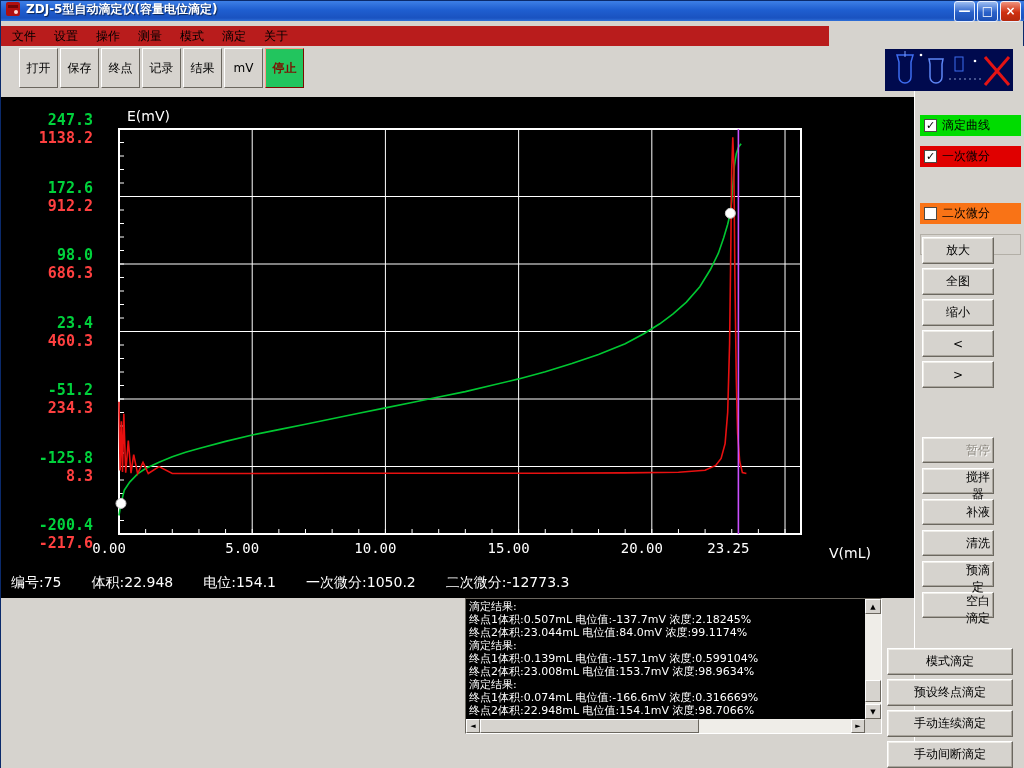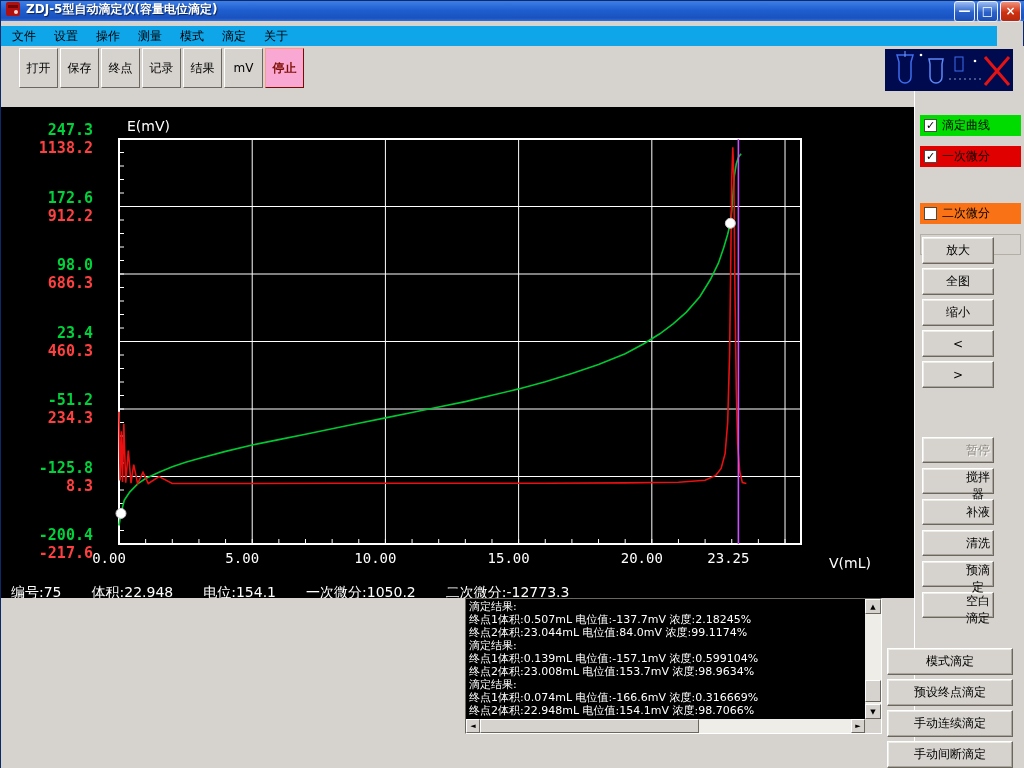--- a/index.html
+++ b/index.html
@@ -13,37 +13,37 @@
     display:flex; padding:0 4px; }
   #app-title { flex:1; color:#fff; font-weight:bold; font-size:12px; margin-left:5px;
     text-shadow:1px 1px 1px rgba(0,0,0,.6); white-space:nowrap; overflow:hidden; }
   .win-controls { display:flex; gap:2px; }
   .win-btn { width:21px; height:21px; border-radius:3px; border:1px solid #e8f0ff;
     color:#fff; font-size:12px; font-weight:bold; line-height:19px; text-align:center;
     background:linear-gradient(180deg,#9cbdf2,#2a61c9 55%,#1c4fb4); cursor:default; }
   .win-btn.close { background:linear-gradient(180deg,#f0927c,#cf3010 55%,#b52a0e); }
 
   
-  #menubar { position:absolute; left:0; top:25px; width:996px; height:20px;
-    background:#0ea5e9; display:flex; align-items:center; padding-left:2px; }
+  #menubar { position:absolute; left:0; top:25px; width:828px; height:20px;
+    background:#b91c1c; display:flex; align-items:center; padding-left:2px; }
   .menu-item { font-size:12px; color:#000; padding:2px 9px; cursor:default; }
 
   
   #toolbar { position:absolute; left:0; top:45px; width:1024px; height:45px; background:#d6d3ce; }
   #toolbar-buttons { position:absolute; left:18px; top:2px; display:flex; gap:2px; }
   .tb-btn { width:39px; height:40px; font-size:12px; color:#000; background:#d6d3ce;
     border:1px solid; border-color:#ffffff #6b675f #6b675f #ffffff; cursor:default;
     display:flex; align-items:center; justify-content:center;
     font-family:"DejaVu Sans","Liberation Sans",sans-serif; }
-  .tb-btn.tb-stop { background:#f9a8d4; color:#7d0d00; font-weight:bold;
+  .tb-btn.tb-stop { background:#22c55e; color:#7d0d00; font-weight:bold;
     border-color:#ff9a8a #7a0b00 #7a0b00 #ff9a8a; }
   .device-art { position:absolute; right:12px; top:3px; }
 
   
-  #chart-area { position:absolute; left:0; top:106px; width:913px; height:507px; background:#000; }
+  #chart-area { position:absolute; left:0; top:96px; width:913px; height:507px; background:#000; }
   #plot-svg { position:absolute; left:0; top:0; }
   .axis-num  { font:bold 15px "DejaVu Sans Mono","Liberation Mono",monospace; }
   .axis-xnum { font:14px "DejaVu Sans Mono","Liberation Mono",monospace; }
   .axis-title{ font:14px "DejaVu Sans","Liberation Sans",sans-serif; }
   #status-line { position:absolute; left:10px; bottom:12px; color:#fff; font-size:14px;
     white-space:nowrap; }
   .status-item { margin-right:30px; }
 
   
   #sidebar { position:absolute; left:913px; top:90px; width:111px; height:678px;

